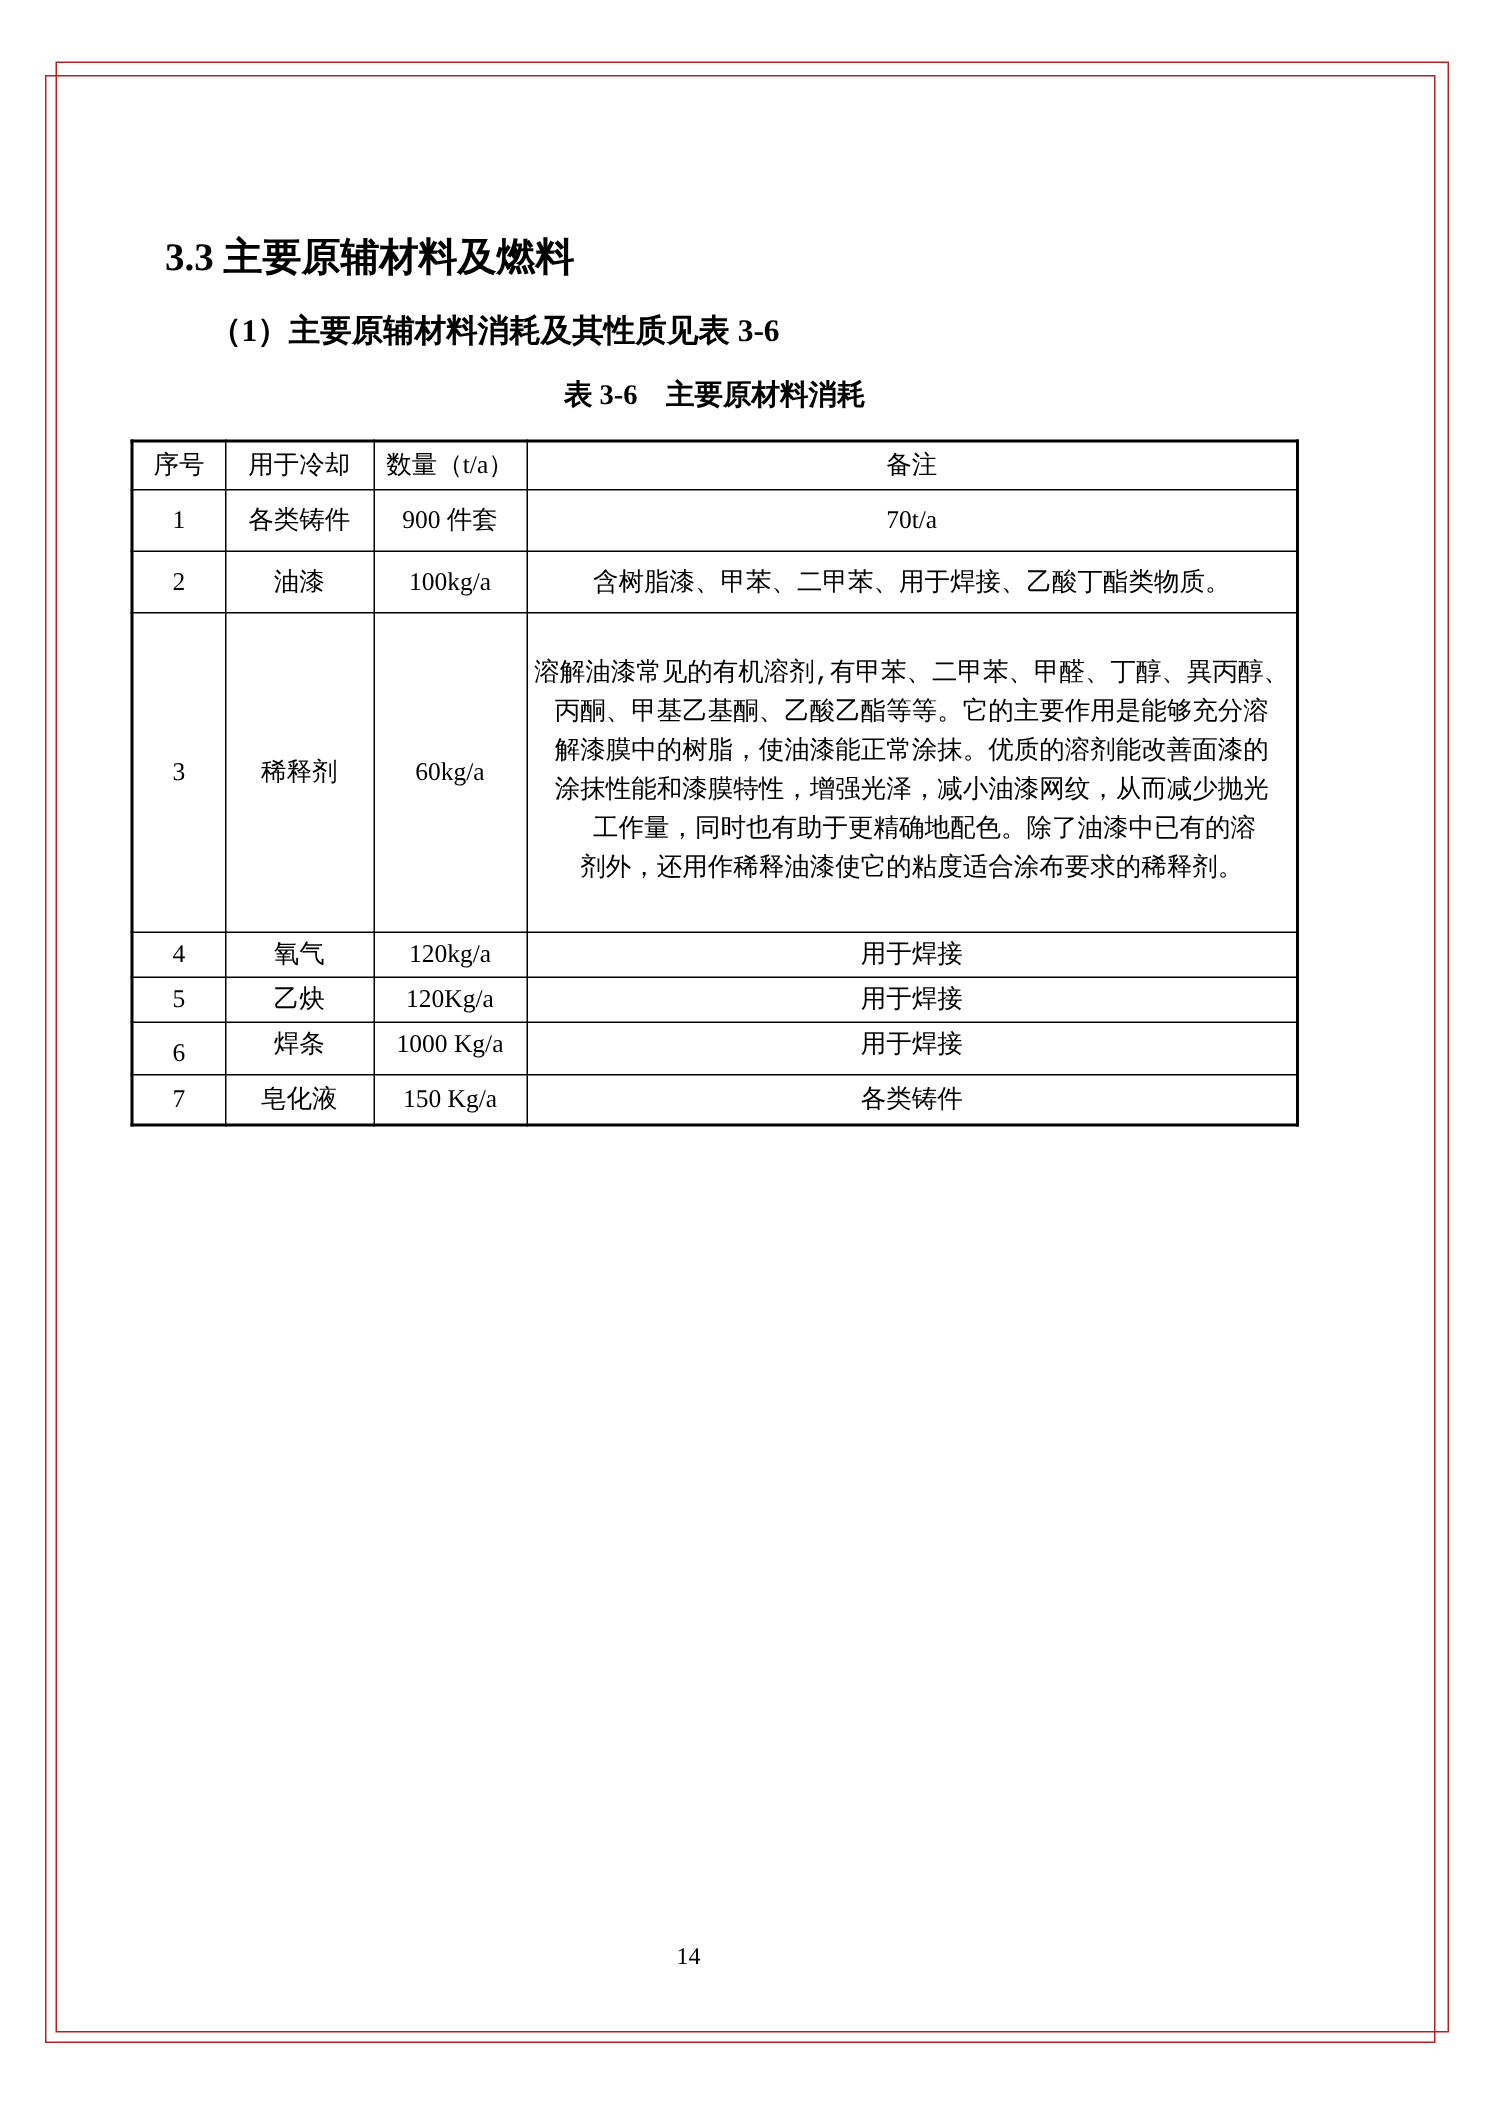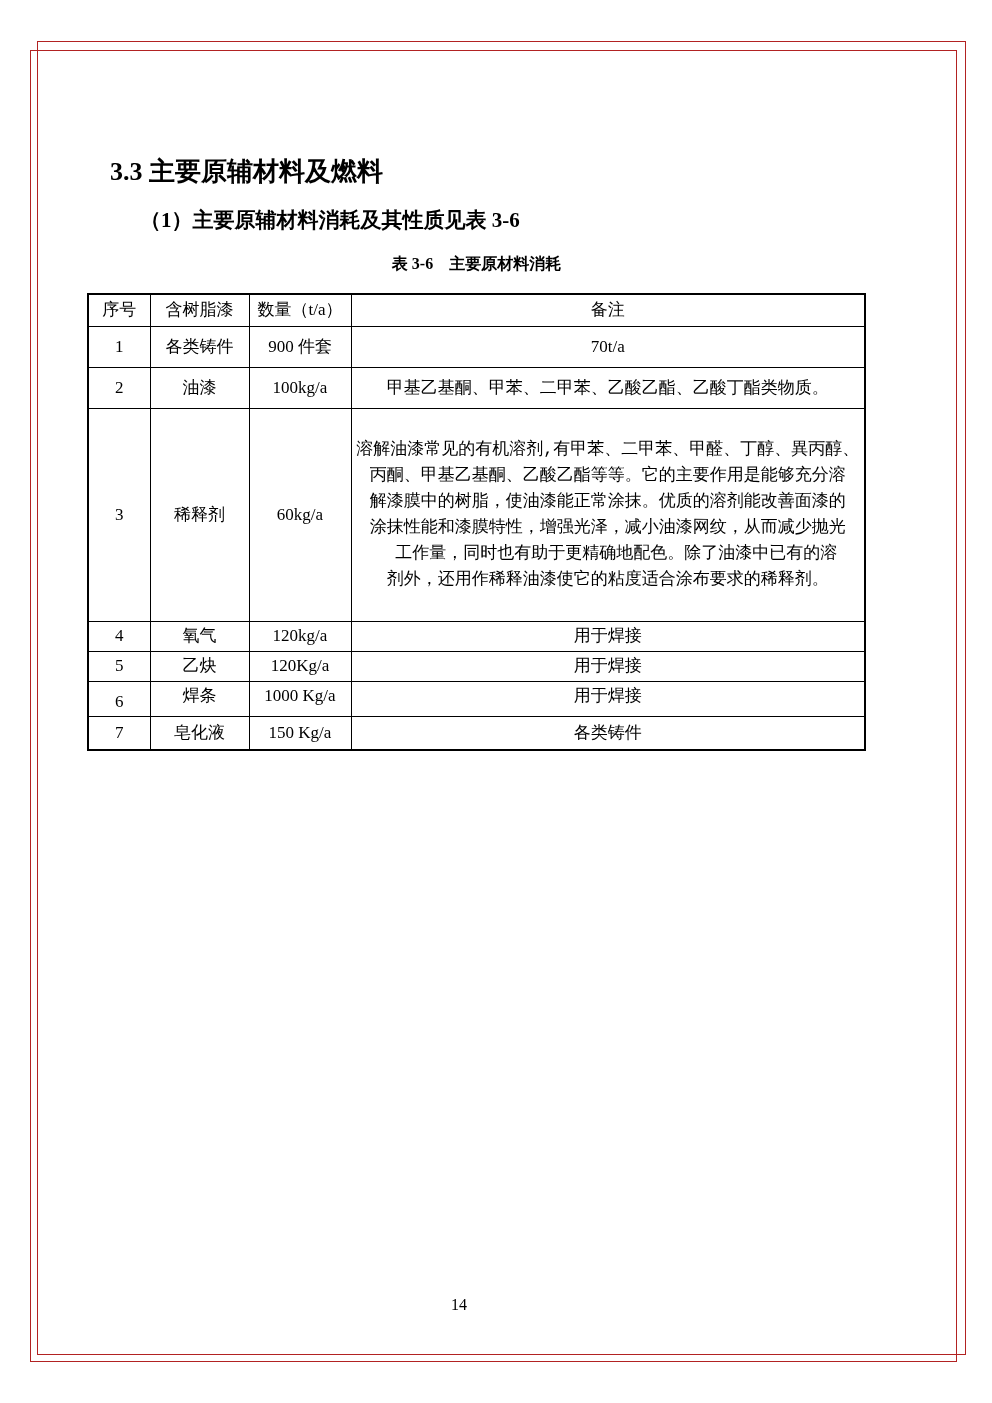--- a/index.html
+++ b/index.html
@@ -23,21 +23,21 @@
     white-space: nowrap;
     margin-left: 20px;
   }
   .section-subtitle {
     position: absolute; left: 140px; top: 206px;
     font-size: 21px; font-weight: bold; line-height: 28px;
     white-space: nowrap;
   }
   .table-caption {
     position: absolute; left: 87px; top: 251px; width: 779px;
-    text-align: center; font-size: 16px; font-weight: bold; line-height: 26px;
+    text-align: center; font-size: 19px; font-weight: bold; line-height: 26px;
   }
 
   table.materials {
     position: absolute; left: 87px; top: 293px; width: 779px;
     border-collapse: collapse; table-layout: fixed;
     font-size: 17px; line-height: 22px;
     border: 2px solid #000;
   }
   table.materials th, table.materials td {
     border: 1px solid #000;
@@ -82,35 +82,35 @@
   <table class="materials">
     <colgroup>
       <col style="width:62px">
       <col style="width:99px">
       <col style="width:102px">
       <col>
     </colgroup>
     <tbody>
       <tr style="height:32px">
         <th>序号</th>
-        <th>含树脂漆</th>
+        <th>用于冷却</th>
         <th>数量（t/a）</th>
         <th>备注</th>
       </tr>
       <tr style="height:41px">
         <td>1</td>
         <td>各类铸件</td>
         <td>900 件套</td>
         <td>70t/a</td>
       </tr>
       <tr style="height:41px">
         <td>2</td>
         <td>油漆</td>
         <td>100kg/a</td>
-        <td>甲基乙基酮、甲苯、二甲苯、乙酸乙酯、乙酸丁酯类物质。</td>
+        <td>含树脂漆、甲苯、二甲苯、用于焊接、乙酸丁酯类物质。</td>
       </tr>
       <tr style="height:160px">
         <td>3</td>
         <td>稀释剂</td>
         <td>60kg/a</td>
         <td class="remark-long">
           <div class="clip">溶解油漆常见的有机溶剂,有甲苯、二甲苯、甲醛、丁醇、異丙醇、
 丙酮、甲基乙基酮、乙酸乙酯等等。它的主要作用是能够充分溶
 解漆膜中的树脂，使油漆能正常涂抹。优质的溶剂能改善面漆的
 涂抹性能和漆膜特性，增强光泽，减小油漆网纹，从而减少抛光

